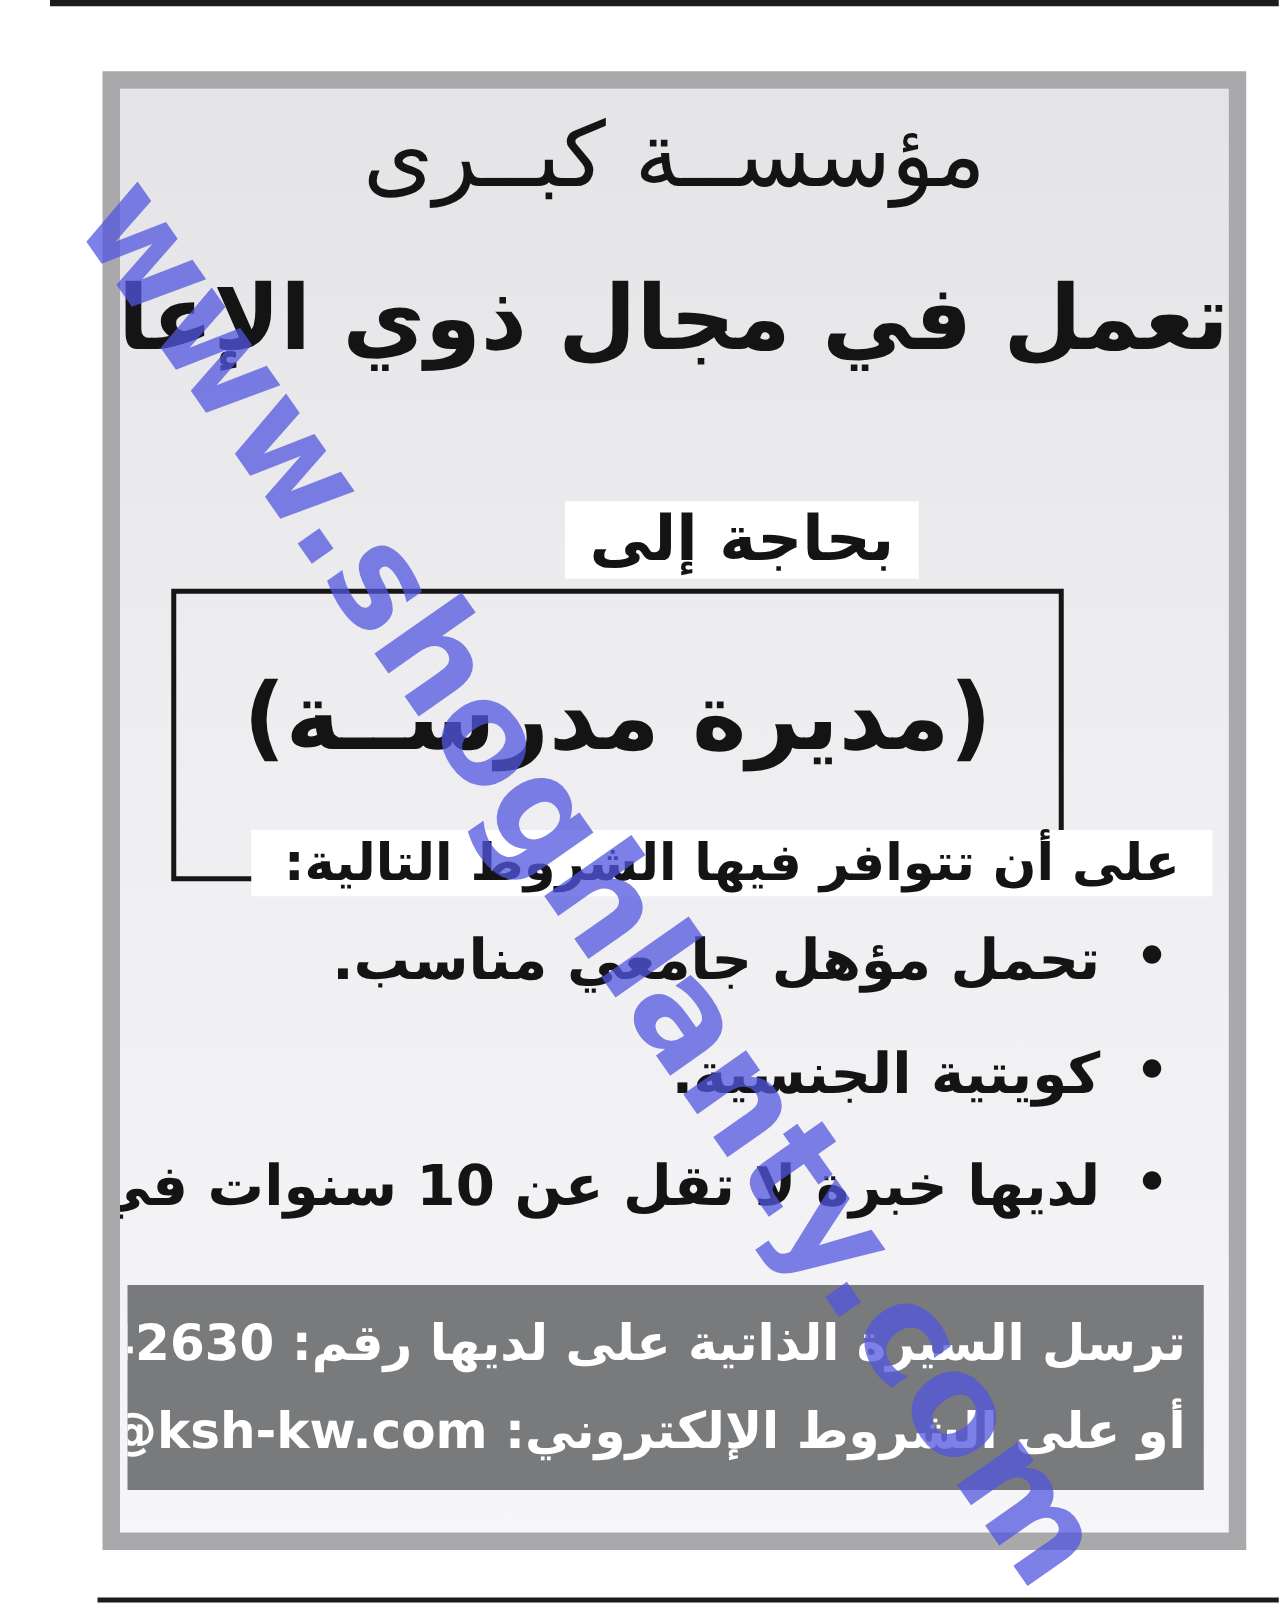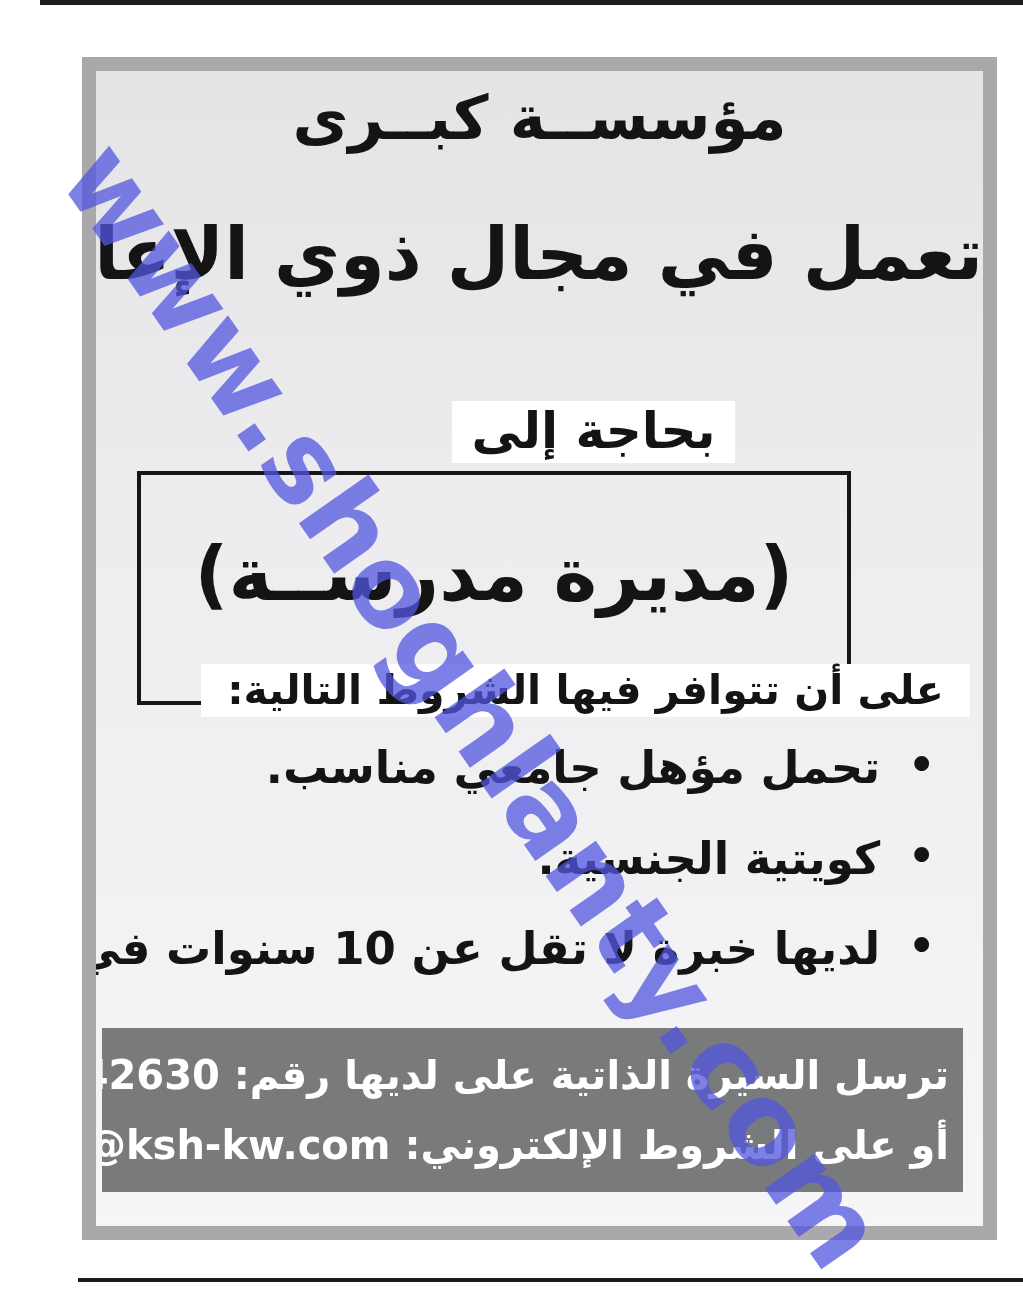--- a/index.html
+++ b/index.html
@@ -19,21 +19,21 @@
     background:#1c1c1c;
   }
   .ad-frame {
     position:absolute; left:82px; top:57px; width:915px; height:1183px;
     border:14px solid #a9a9ab;
     background:linear-gradient(180deg,#e4e4e7 0%, #ededf0 40%, #f6f6f8 100%);
     overflow:hidden;
   }
   .headline-1 {
     position:absolute; top:10px; left:0; right:0;
-    text-align:center; font-size:61px; font-weight:bold; color:#141414;
+    text-align:center; font-size:72px; font-weight:normal; color:#141414;
     line-height:1.2; direction:rtl; white-space:nowrap;
   }
   .headline-2 {
     position:absolute; top:138px; left:0; right:0;
     text-align:center; font-size:72px; font-weight:bold; color:#141414;
     line-height:1.25; direction:rtl; white-space:nowrap;
   }
   .need-label {
     position:absolute; top:330px; left:0; right:0;
     text-align:center; z-index:3; transform:translateX(54px);

